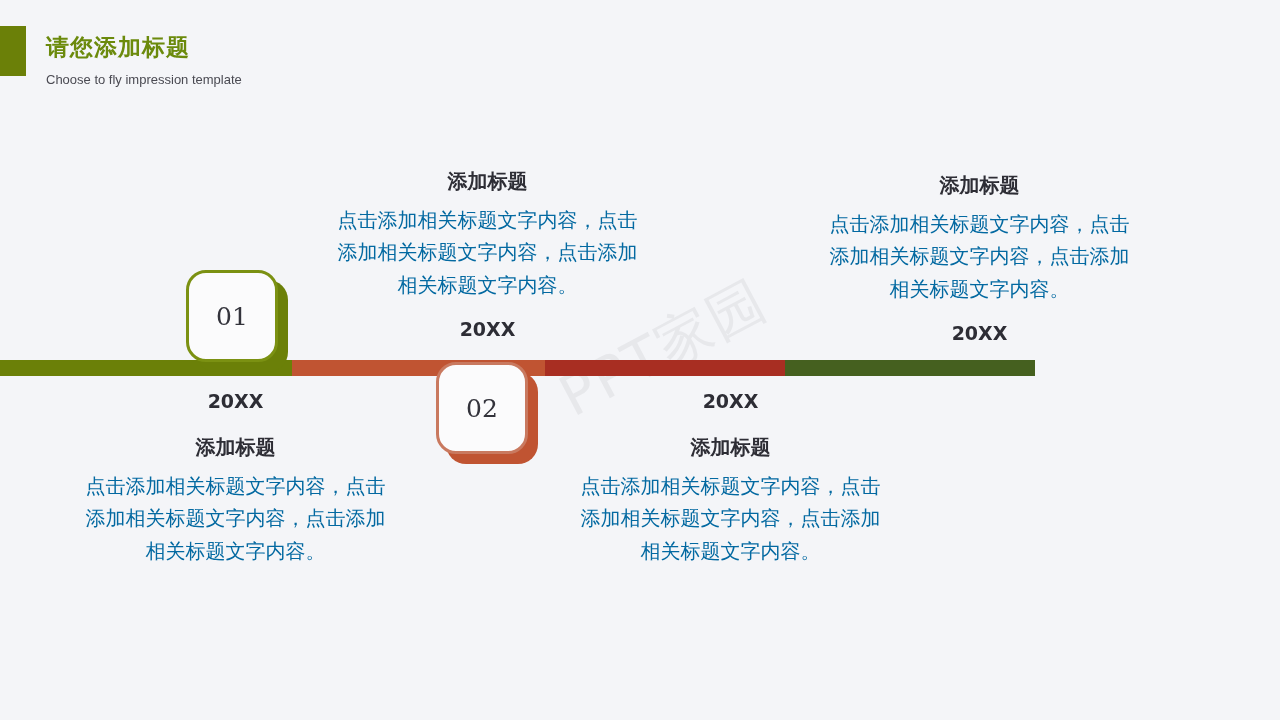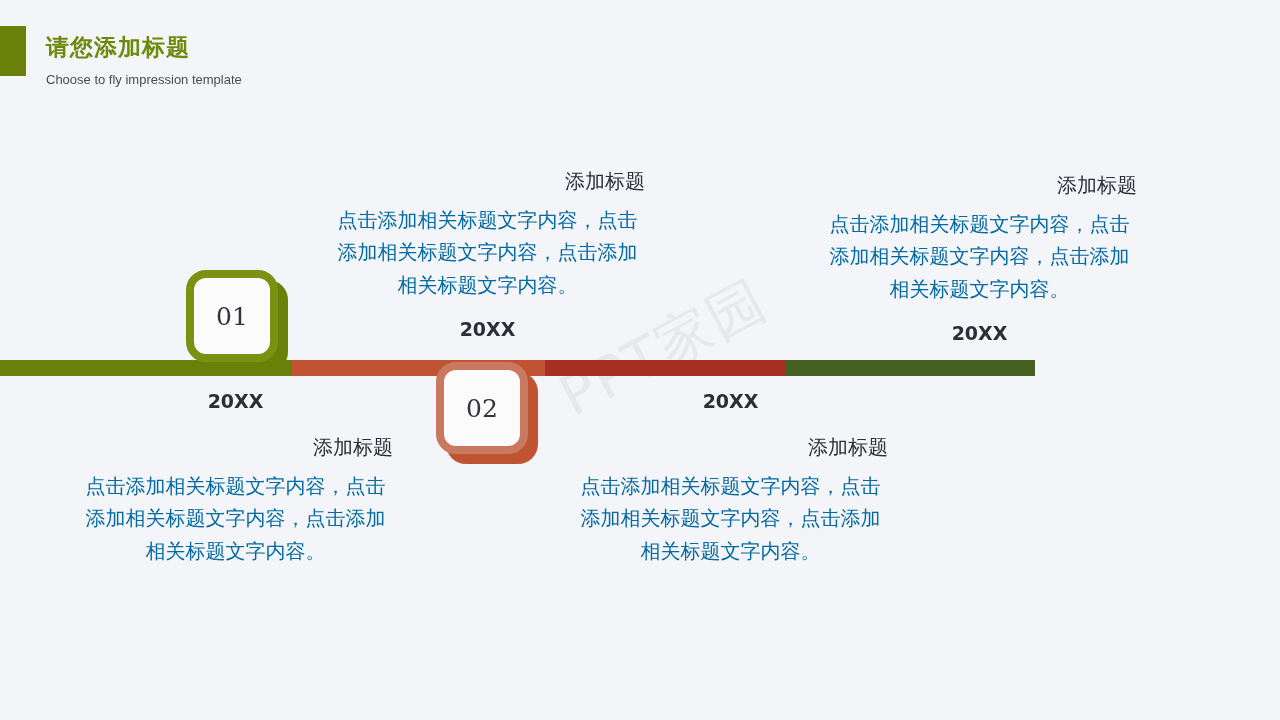--- a/index.html
+++ b/index.html
@@ -54,41 +54,40 @@
     left:10px; top:10px;
     width:92px; height:92px;
     border-radius:20px;
   }
   .node-box {
     position:absolute;
     left:0; top:0;
     width:92px; height:92px;
     border-radius:20px;
     background:#fbfbfc;
-    border:8px solid #000000;
+    border:3px solid #000000;
     display:flex; align-items:center; justify-content:center;
   }
   .node-num {
     font-size:25px;
     color:#33333b;
     font-family:"DejaVu Serif","Liberation Serif",serif;
   }
 
   #node-1 { left:186px; top:270px; }
   #node-2 { left:436px; top:362px; }
   #node-3 { left:684px; top:266px; }
   #node-4 { left:932px; top:362px; }
 
   
   .block { position:absolute; text-align:center; }
   .block-title {
-    font-size:20px; font-weight:normal; color:#2d2d35;
+    font-size:20px; font-weight:bold; color:#2d2d35;
     font-family:"DejaVu Sans","Liberation Sans",sans-serif;
     white-space:nowrap;
-    text-align:right;
   }
   .block-body {
     font-size:20px; color:#0369a1; line-height:1.62;
     font-family:"DejaVu Sans","Liberation Sans",sans-serif;
     margin-top:9px;
   }
   .block-year {
     font-size:19px; font-weight:bold; color:#2d2d35;
     font-family:"DejaVu Sans","Liberation Sans",sans-serif;
   }

